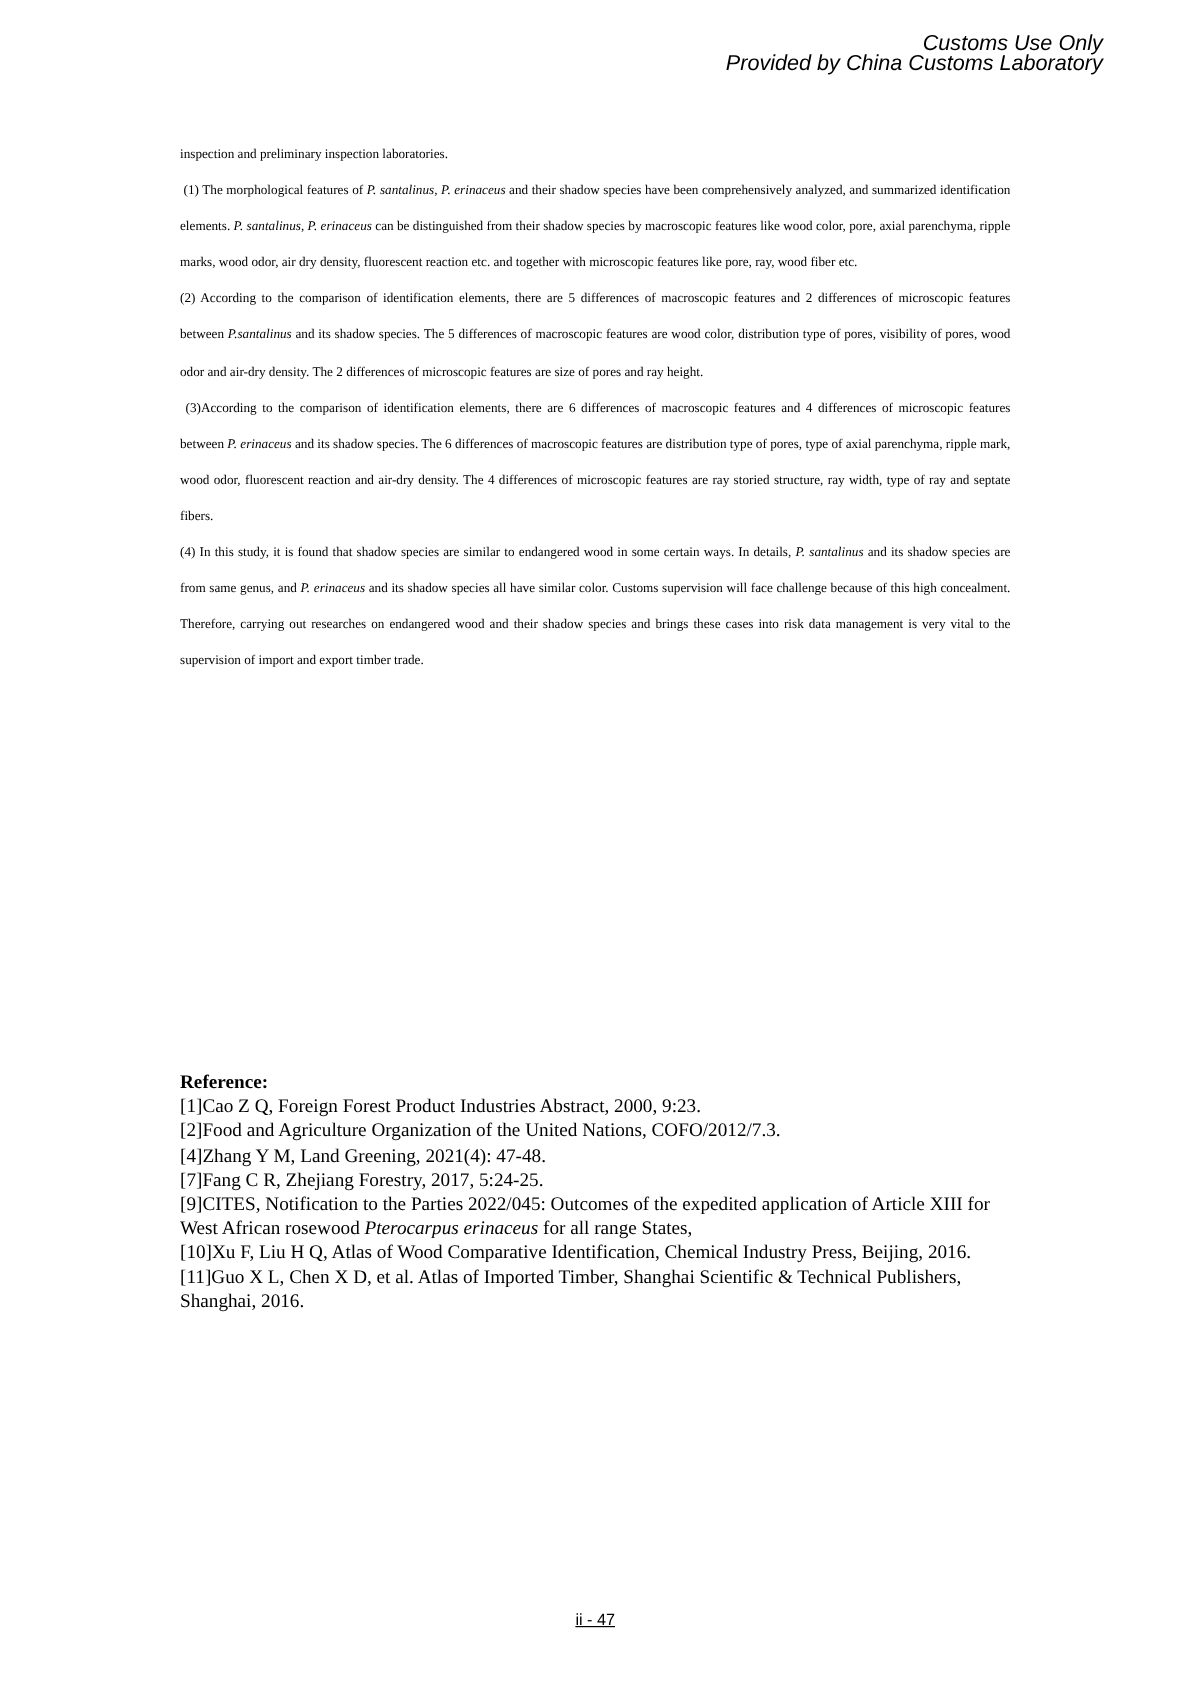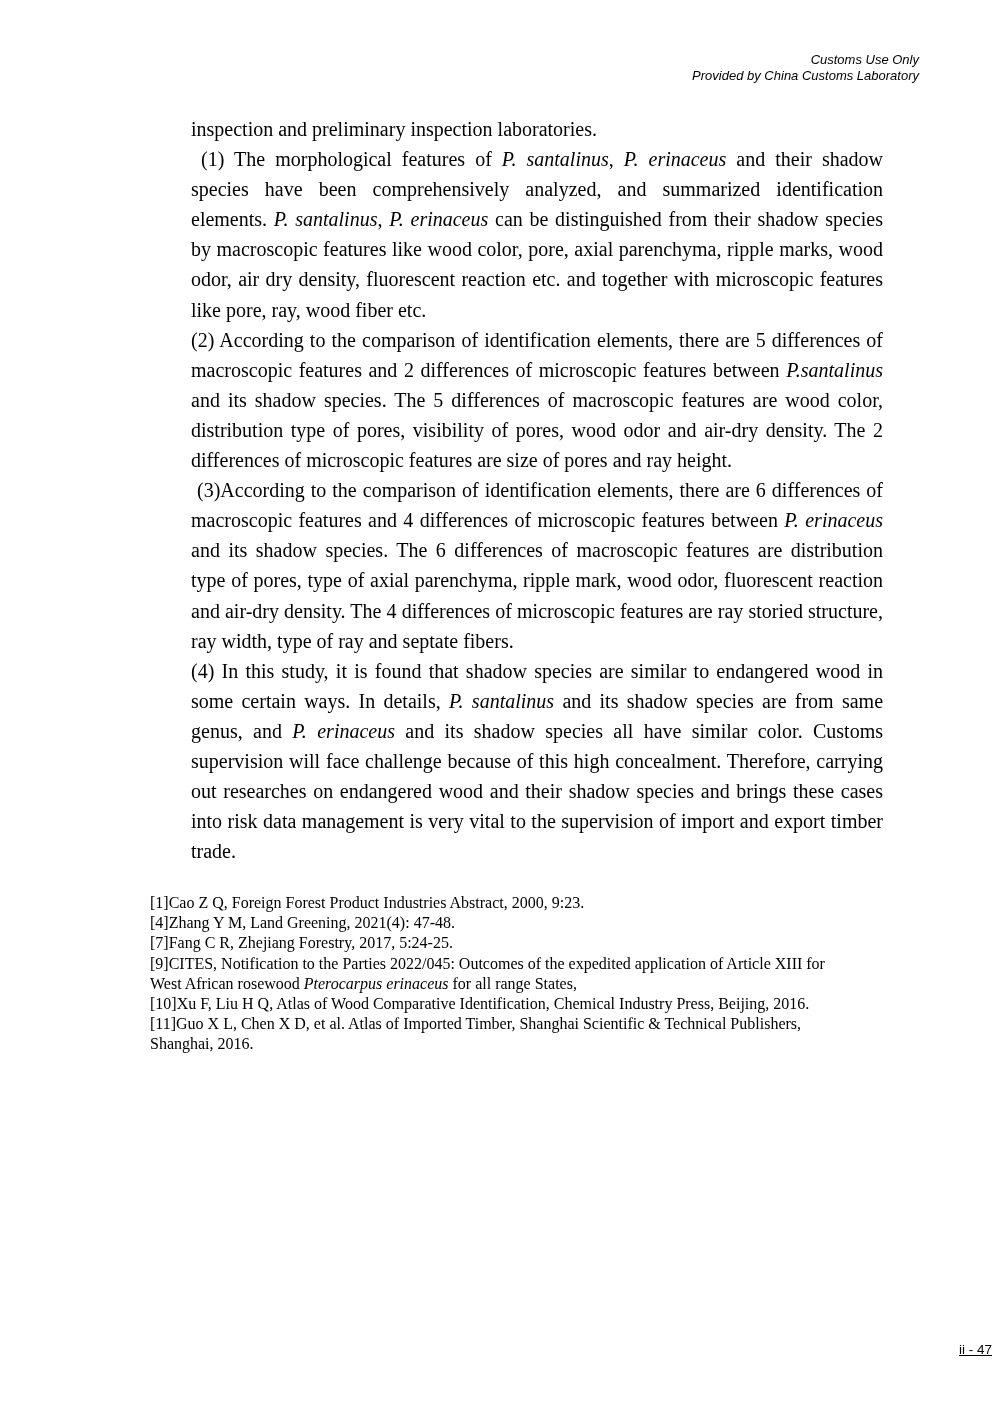--- a/index.html
+++ b/index.html
@@ -1,36 +1,35 @@
 <!DOCTYPE html>
 <html><head>
   <meta charset="utf-8">
   <style>
     html, body { margin: 0; padding: 0; background: #ffffff; }
     body { width: 992px; height: 1403px; position: relative; overflow: hidden; color: #000; }
     .header {
       position: absolute; right: 73px; top: 28px; text-align: right;
       font-family: "Liberation Sans", sans-serif; font-style: italic;
-      font-size: 13px; line-height: 16px; margin-top: 24px;
+      font-size: 18px; line-height: 16px;
     }
     .body-text {
       position: absolute; left: 150px; top: 114px; width: 692px;
-      font-family: "Liberation Serif", serif; font-size: 20px; line-height: 30.1px;
+      font-family: "Liberation Serif", serif; font-size: 11px; line-height: 30.1px;
       text-align: justify;
-      margin-left: 41px;
     }
     .body-text p { margin: 0; }
     .refs {
       position: absolute; left: 150px; top: 893px; width: 700px;
       font-family: "Liberation Serif", serif; font-size: 16px; line-height: 20.2px;
     }
     .refs .ref-title { font-weight: bold; }
     .refs p { margin: 0; }
     .page-num {
-      position: absolute; left: 0; width: 992px; top: 1342px; text-align: right;
+      position: absolute; left: 0; width: 992px; top: 1342px; text-align: center;
       font-family: "Liberation Sans", sans-serif; font-size: 13.5px; text-decoration: underline;
     }
     i { font-style: italic; }
   </style>
 </head>
 <body>
 
 <div class="header">
   <div>Customs Use Only</div>
   <div>Provided by China Customs Laboratory</div>
@@ -38,21 +37,23 @@
 
 <div class="body-text">
   <p>inspection and preliminary inspection laboratories.</p>
   <p><span>&nbsp;(1) The morphological features of </span><i>P. santalinus</i><span>, </span><i>P. erinaceus</i><span> and their shadow species have been comprehensively analyzed, and summarized identification elements. </span><i>P. santalinus</i><span>, </span><i>P. erinaceus</i><span> can be distinguished from their shadow species by macroscopic features like wood color, pore, axial parenchyma, ripple marks, wood odor, air dry density, fluorescent reaction etc. and together with microscopic features like pore, ray, wood fiber etc.</span></p>
   <p><span>(2) According to the comparison of identification elements, there are 5 differences of macroscopic features and 2 differences of microscopic features between </span><i>P.santalinus</i><span> and its shadow species. The 5 differences of macroscopic features are wood color, distribution type of pores, visibility of pores, wood odor and air-dry density. The 2 differences of microscopic features are size of pores and ray height.</span></p>
   <p><span>&nbsp;(3)According to the comparison of identification elements, there are 6 differences of macroscopic features and 4 differences of microscopic features between </span><i>P. erinaceus</i><span> and its shadow species. The 6 differences of macroscopic features are distribution type of pores, type of axial parenchyma, ripple mark, wood odor, fluorescent reaction and air-dry density. The 4 differences of microscopic features are ray storied structure, ray width, type of ray and septate fibers.</span></p>
   <p><span>(4) In this study, it is found that shadow species are similar to endangered wood in some certain ways. In details, </span><i>P. santalinus</i><span> and its shadow species are from same genus, and </span><i>P. erinaceus</i><span> and its shadow species all have similar color. Customs supervision will face challenge because of this high concealment. Therefore, carrying out researches on endangered wood and their shadow species and brings these cases into  risk data management is very vital to the supervision of import and export timber trade.</span></p>
 </div>
 
 <div class="refs">
+  <p class="ref-title">Reference:</p>
   <p>[1]Cao Z Q, Foreign Forest Product Industries Abstract, 2000, 9:23.</p>
+  <p>[2]Food and Agriculture Organization of the United Nations, COFO/2012/7.3.</p>
   <p>[4]Zhang Y M, Land Greening, 2021(4): 47-48.</p>
   <p>[7]Fang C R, Zhejiang Forestry, 2017, 5:24-25.</p>
   <p><span>[9]CITES, Notification to the Parties 2022/045: Outcomes of the expedited application of Article XIII for West African rosewood </span><i>Pterocarpus erinaceus</i><span> for all range States,</span><br></p>
   <p>[10]Xu F, Liu H Q, Atlas of Wood Comparative Identification, Chemical Industry Press, Beijing, 2016.</p>
   <p>[11]Guo X L, Chen X D,  et al. Atlas of Imported Timber, Shanghai Scientific &amp; Technical Publishers, Shanghai, 2016.</p>
 </div>
 
 <div class="page-num">ii - 47</div>
 
 </body></html>

